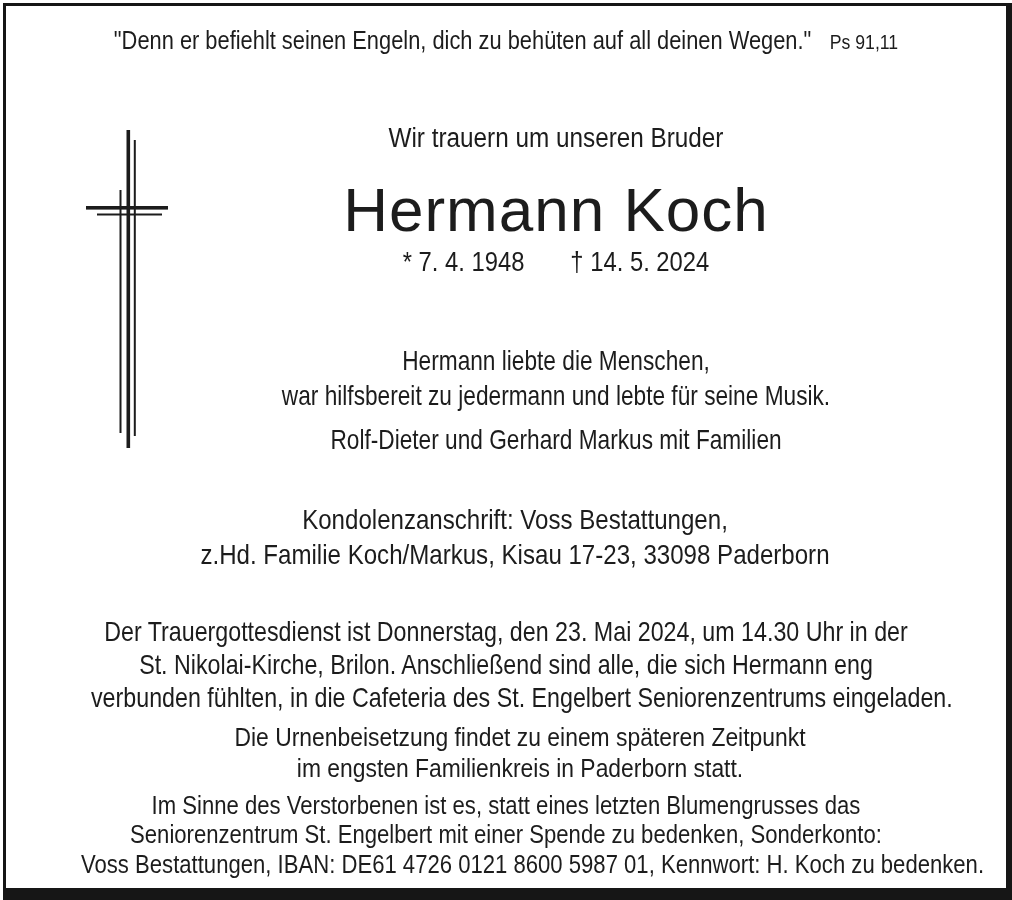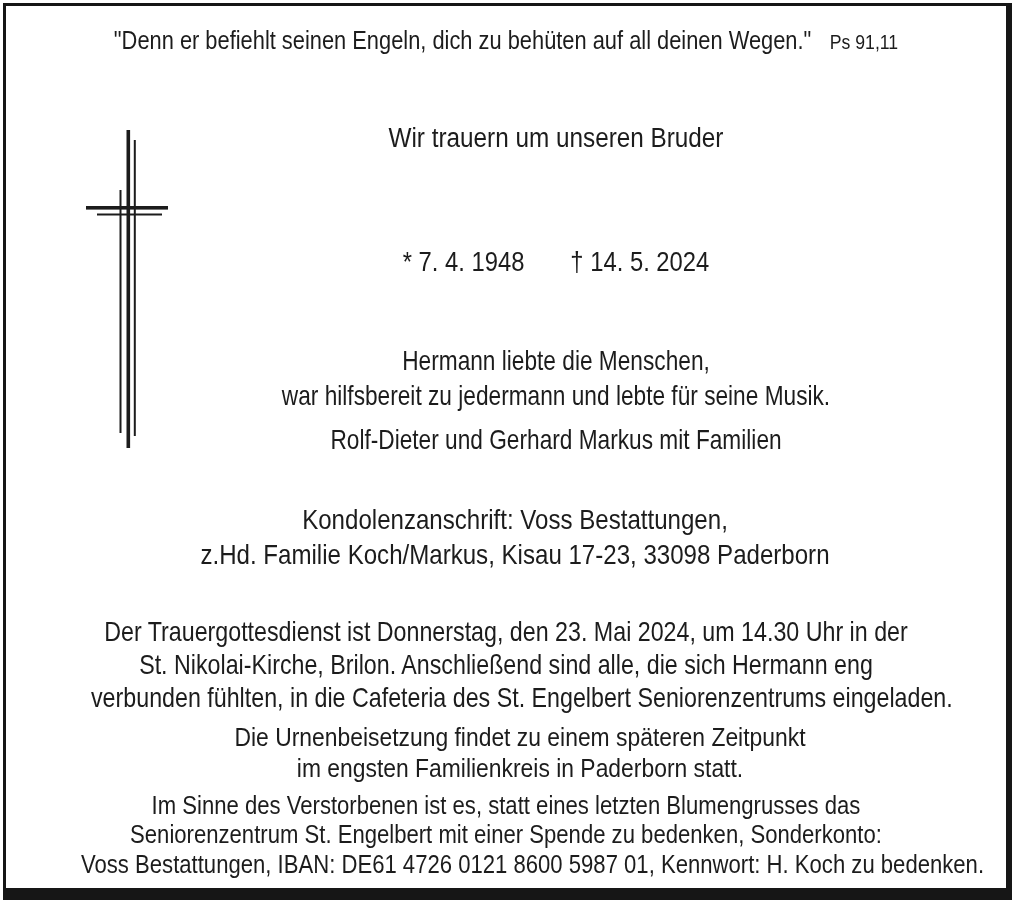--- a/index.html
+++ b/index.html
@@ -85,20 +85,21 @@
   <svg class="cross" viewBox="0 0 90 320" aria-hidden="true">
     <rect x="33.5" y="60" width="2" height="243" fill="#1c1c1c"></rect>
     <rect x="40.5" y="0" width="3.6" height="318" fill="#1c1c1c"></rect>
     <rect x="47.8" y="10" width="2" height="296" fill="#1c1c1c"></rect>
     <rect x="0" y="76" width="82" height="3.6" fill="#1c1c1c"></rect>
     <rect x="11" y="83.5" width="65" height="2" fill="#1c1c1c"></rect>
   </svg>
 
   <div class="line upper intro-line">Wir trauern um unseren Bruder</div>
 
+  <div class="line upper name-line">Hermann Koch</div>
 
   <div class="line upper dates-line">
     <span>* 7. 4. 1948</span><span class="death-date">† 14. 5. 2024</span>
   </div>
 
   <div class="line upper tribute-1">Hermann liebte die Menschen,</div>
   <div class="line upper tribute-2">war hilfsbereit zu jedermann und lebte für seine Musik.</div>
 
   <div class="line upper family-line">Rolf-Dieter und Gerhard Markus mit Familien</div>
 

